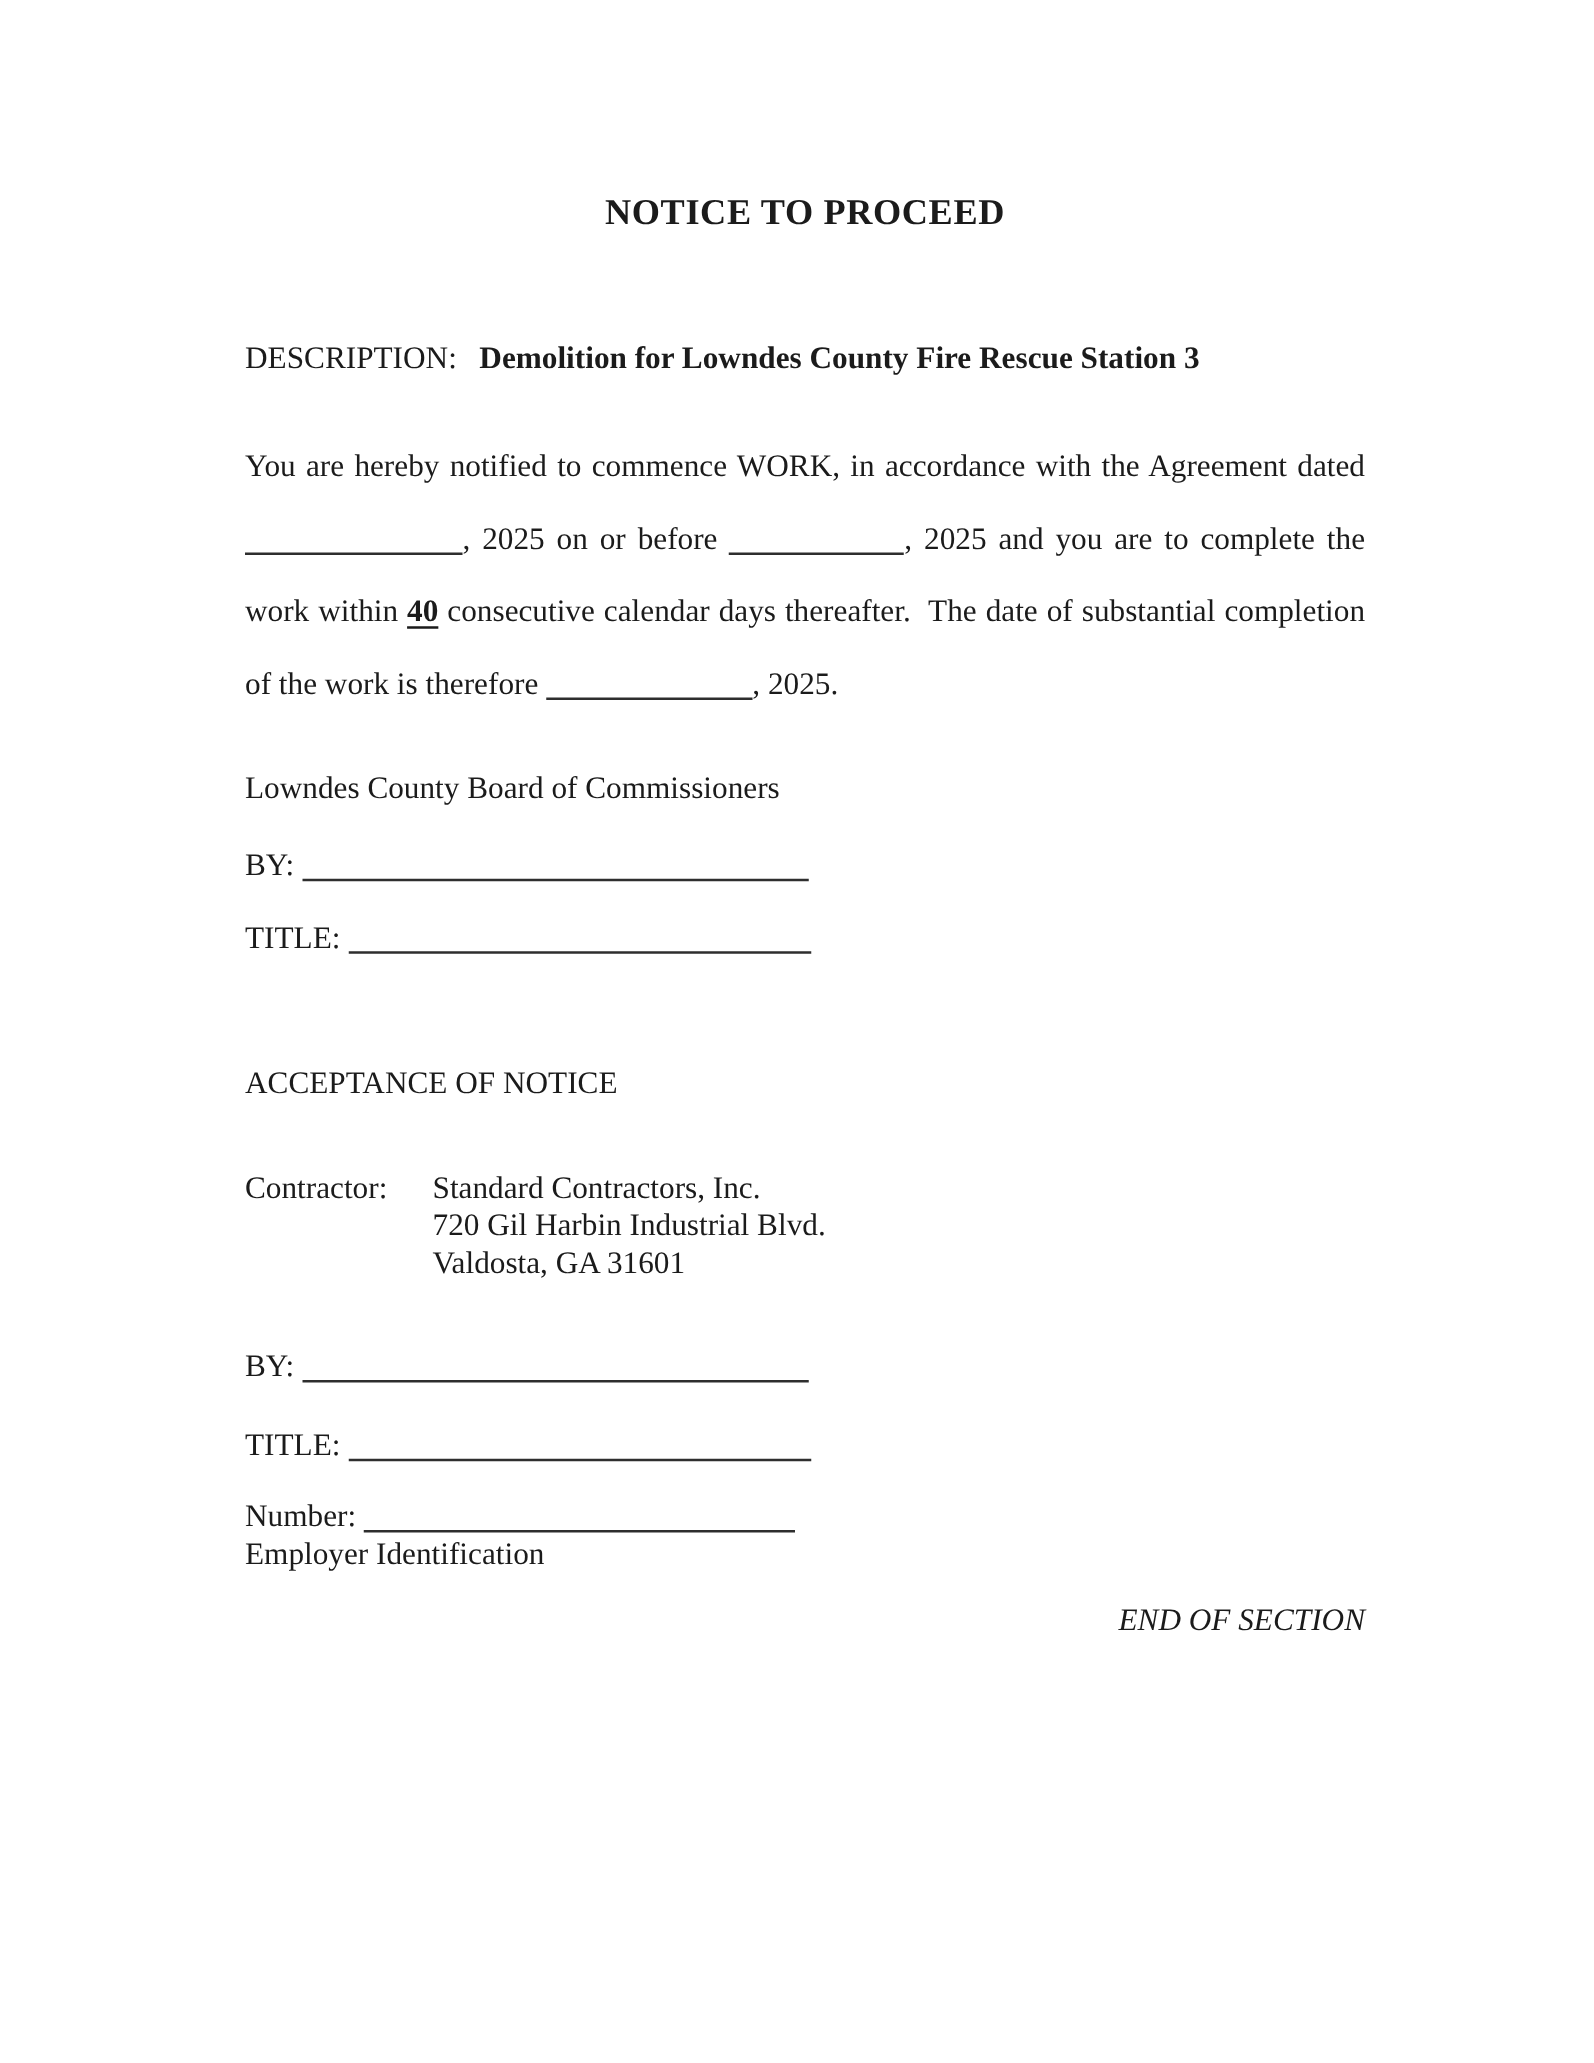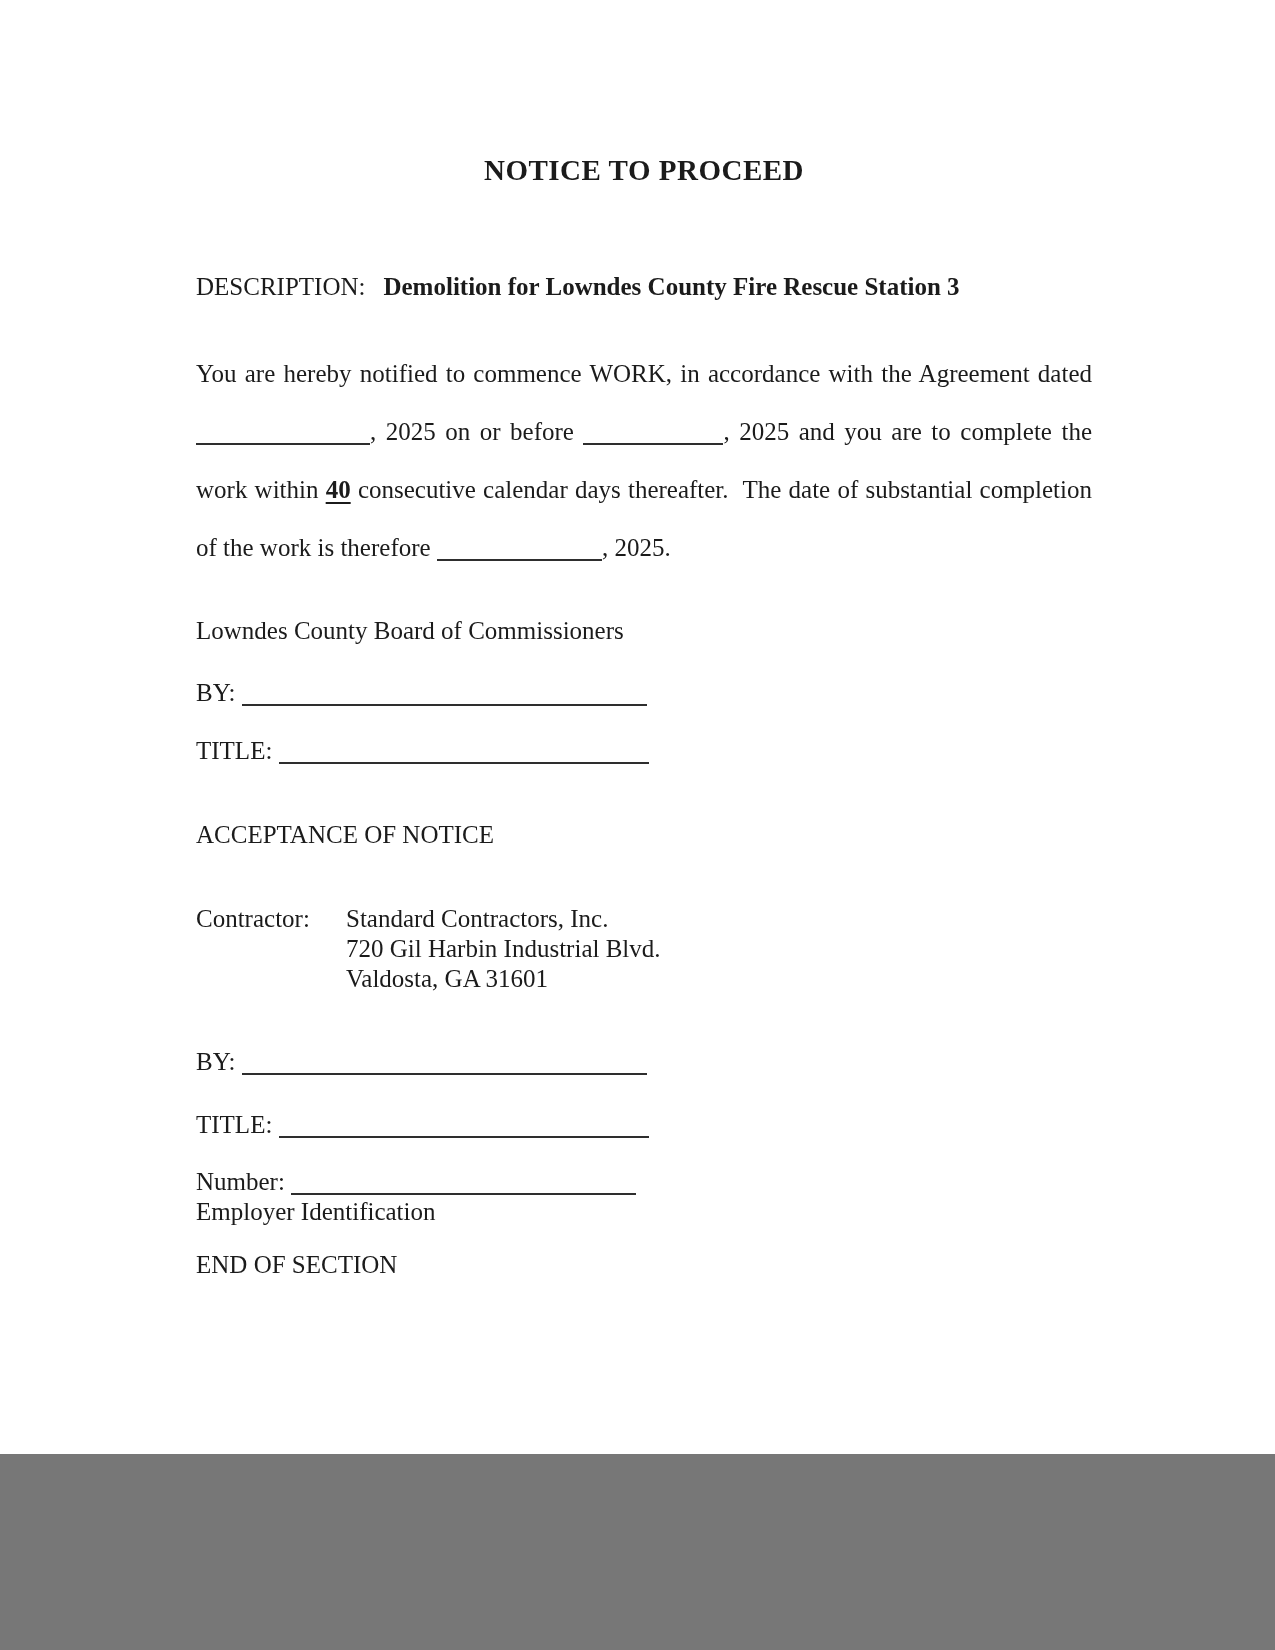--- a/index.html
+++ b/index.html
@@ -1,18 +1,18 @@
 <!DOCTYPE html>
 <html><head>
 <meta charset="utf-8">
 <style>
   html,body { margin:0; padding:0; background:#777; }
   .page {
     position:relative;
-    width:1275px; height:1454px;
+    width:1275px; height:1650px;
     margin:0 auto;
     background:#ffffff;
     box-sizing:border-box;
     padding-left:196px; padding-right:183px;
     font-family:"Liberation Serif","DejaVu Serif",serif;
     font-size:25px; color:#1b1b1b;
     overflow:hidden;
   }
   .page * { box-sizing:border-box; }
   h1,p,div { margin:0; padding:0; }
@@ -37,38 +37,38 @@
     height:20px; vertical-align:-5px;
     border-bottom:2px solid #2e2e2e;
   }
   .w174{width:174px} .w140{width:140px} .w165{width:165px}
   .w125{width:125px} .w160{width:160px}
   .w405{width:405px} .w370{width:370px} .w345{width:345px}
 
   .owner { margin-top:39px; line-height:30px; }
   .sig-by { margin-top:30px; line-height:34px; }
   .sig-title { margin-top:24px; line-height:34px; }
-  .acceptance { margin-top:52px; line-height:30px; }
+  .acceptance { margin-top:84px; line-height:30px; }
   .receipt { margin-top:28px; line-height:30px; }
 
   .contractor { margin-top:54px; display:flex; }
   .c-label { flex:0 0 150px; line-height:30px; }
   .c-addr div {
     line-height:30px;
     text-decoration-thickness:2px;
     text-underline-offset:4px;
     text-decoration-color:#2e2e2e;
   }
 
   .dateline { margin-top:55px; line-height:34px; }
   .sig-by2 { margin-top:51px; line-height:34px; }
   .sig-title2 { margin-top:29px; line-height:34px; }
   .ein { margin-top:25px; }
   .ein div { line-height:30px; }
-  .footer { margin-top:23px; line-height:30px; text-align:left; }
+  .footer { margin-top:23px; line-height:30px; text-align:right;font-style:italic; }
 </style>
 </head>
 <body>
 
 <div class="page">
 
   <h1 class="title">NOTICE TO PROCEED</h1>
 
   <p class="description"><span>DESCRIPTION:</span><span class="desc-value">Demolition for Lowndes County Fire Rescue Station 3</span></p>
 

